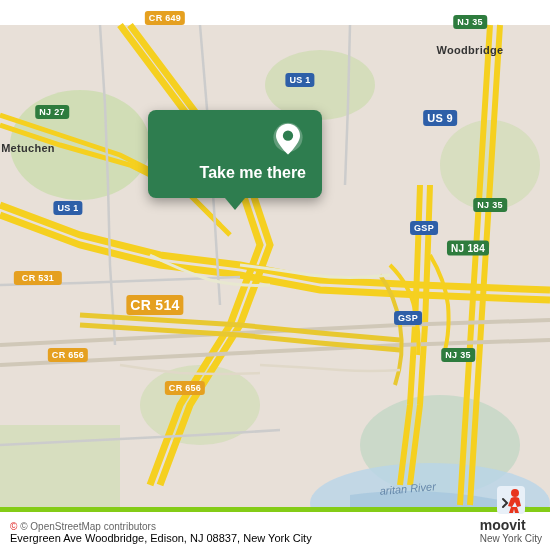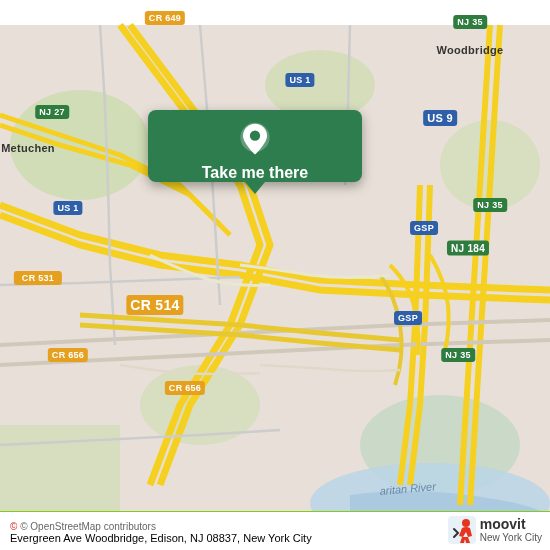--- a/index.html
+++ b/index.html
@@ -24,27 +24,27 @@
       inset: 0;
       width: 100%;
       height: 100%;
     }
 
     
     #callout {
       position: absolute;
       top: 110px;
       left: 148px;
-      width: 214px;
+      width: 174px;
       background-color: #2e7d4f;
       border-radius: 8px;
       display: flex;
       flex-direction: column;
-      align-items: center;
-      padding: 12px 16px 0;
+      align-items: flex-end;
+      padding: 12px 16px 16px;
       box-shadow: 0 4px 12px rgba(0,0,0,0.35);
       z-index: 10;
     }
 
     #callout::after {
       content: '';
       position: absolute;
       bottom: -12px;
       left: 50%;
       transform: translateX(-50%);
@@ -68,21 +68,21 @@
     }
 
     
     #bottom-bar {
       position: absolute;
       bottom: 0;
       left: 0;
       right: 0;
       background: #ffffff;
       padding: 8px 10px 6px;
-      border-top: 1px solid #84cc16;
+      border-top: 5px solid #84cc16;
       z-index: 10;
     }
 
     #address-line {
       font-size: 11px;
       color: #000000;
       font-weight: 400;
     }
 
     #osm-credit {
@@ -92,20 +92,21 @@
     }
 
     
     #moovit-logo {
       position: absolute;
       bottom: 6px;
       right: 8px;
       display: flex;
       align-items: center;
       gap: 4px;
+      flex-direction: column;
     }
 
     #moovit-icon {
       width: 28px;
       height: 28px;
     }
 
     #moovit-text {
       font-size: 14px;
       font-weight: 700;

